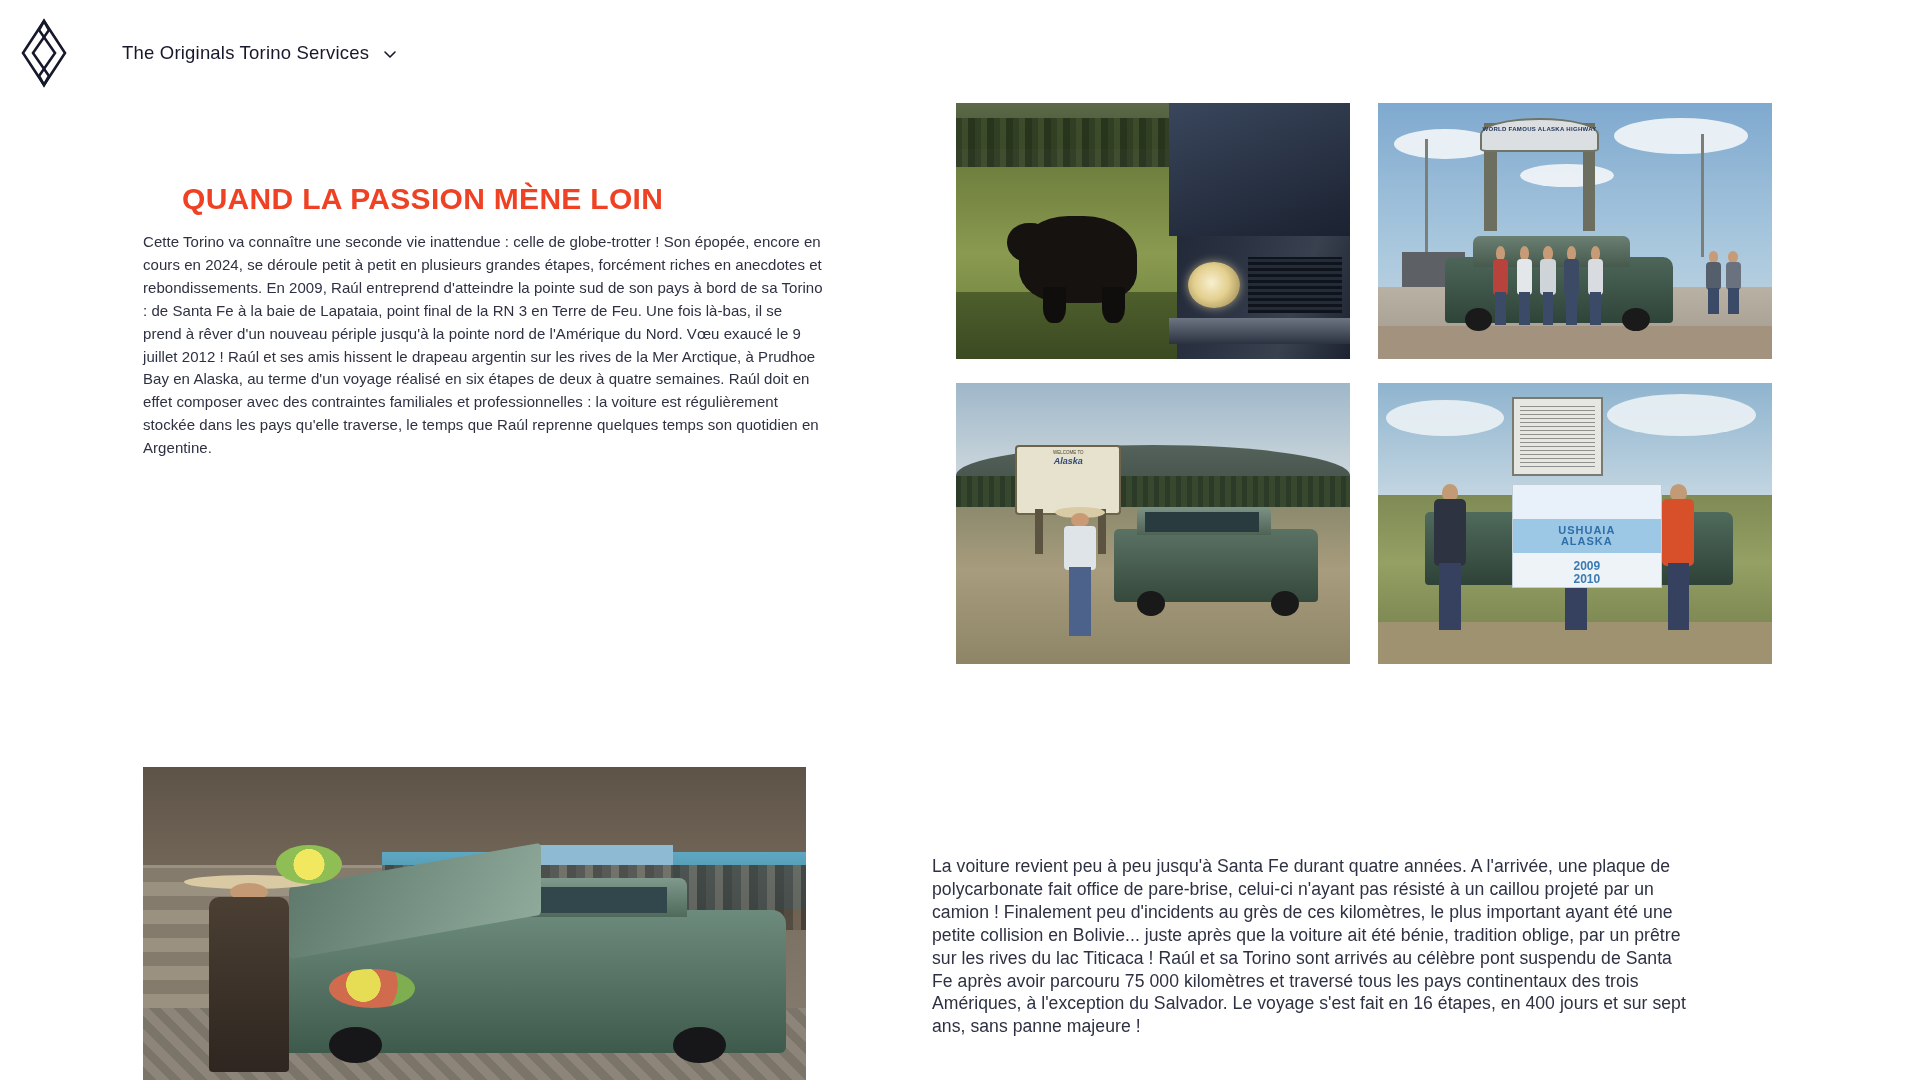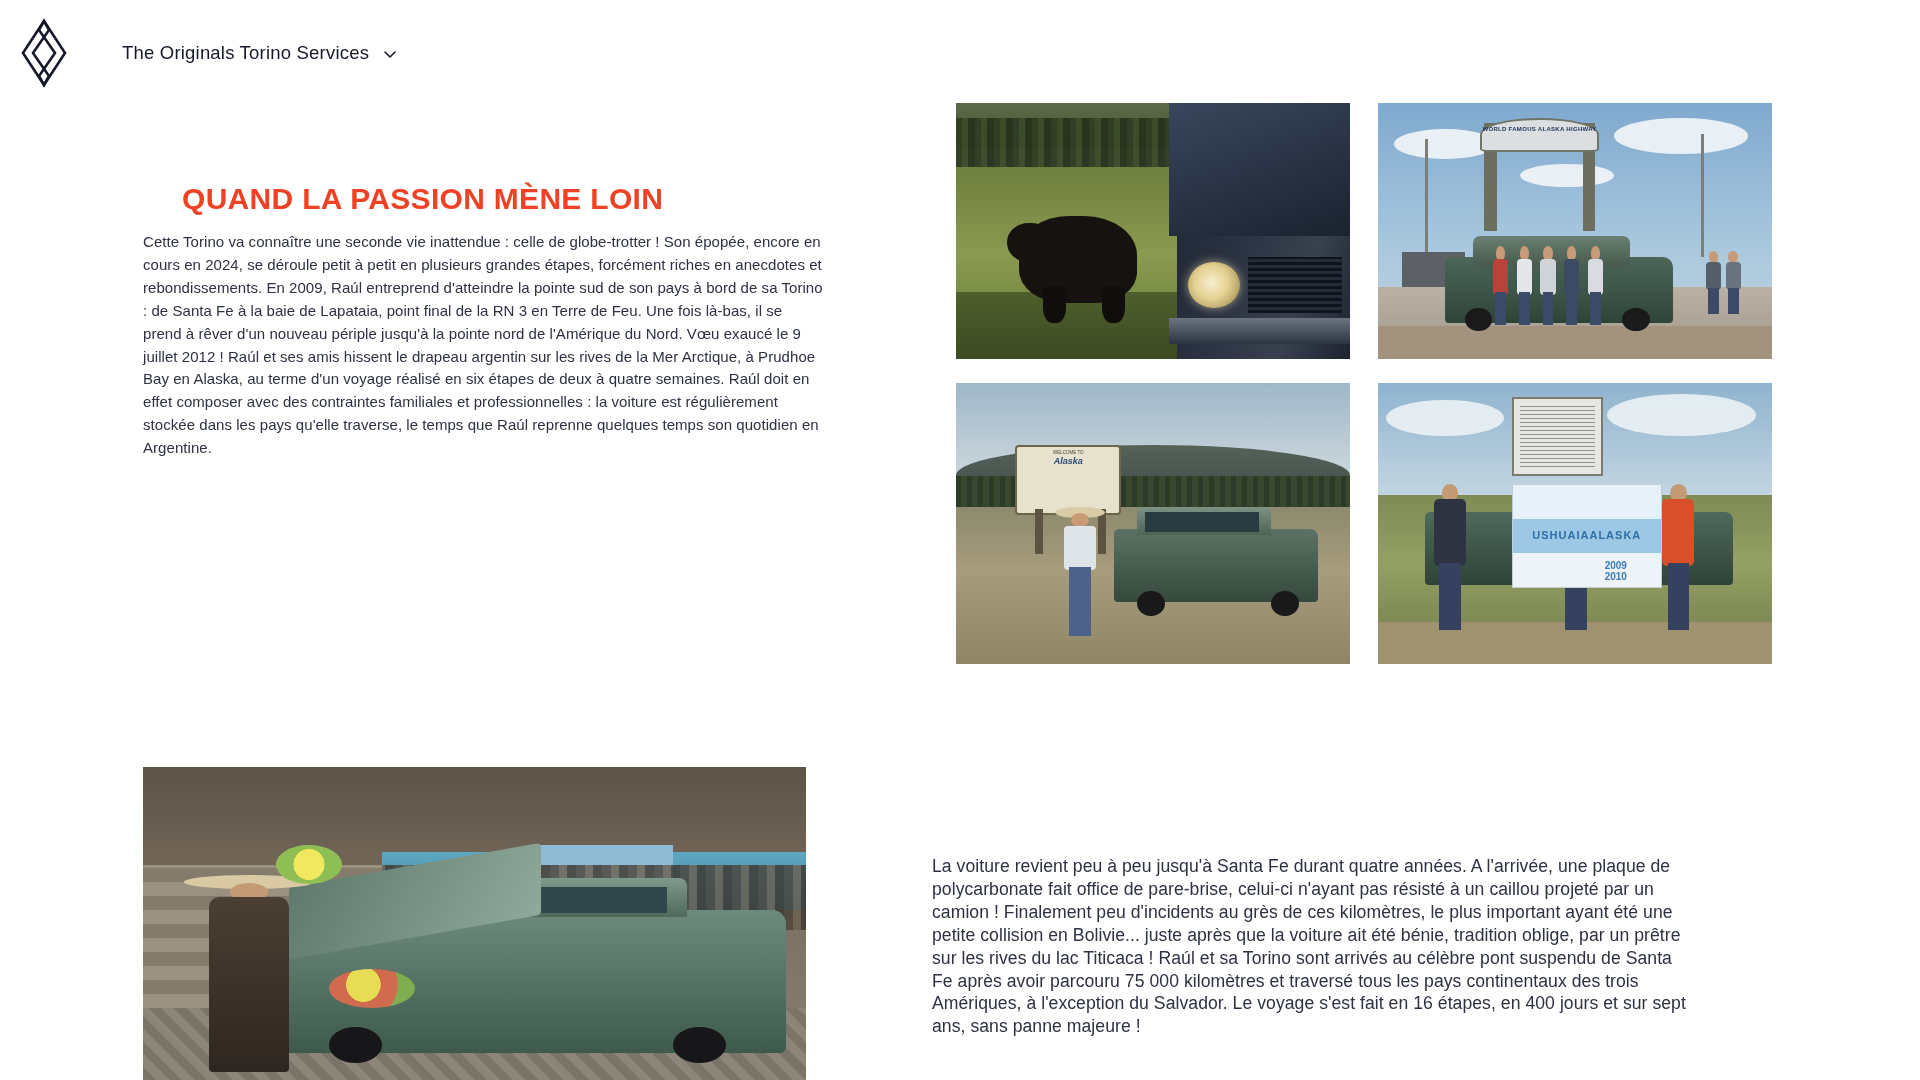--- a/index.html
+++ b/index.html
@@ -196,24 +196,24 @@
   .fl-plaque { position:absolute; left:34%; top:5%; width:23%; height:28%;
     background:#e6e6e2; border:2px solid #7a7a6e; }
   .fl-plaque-lines { position:absolute; left:36%; top:8%; width:19%; height:22%;
     background: repeating-linear-gradient(0deg,#6d6d66 0 1px,transparent 1px 4px); opacity:.7; }
   .fl-car { position:absolute; left:12%; top:46%; width:78%; height:26%;
     background: linear-gradient(#4f6a5c,#2f4237); border-radius:5px 8px 4px 4px; }
   .fl-banner { position:absolute; left:34%; top:36%; width:38%; height:37%;
     background: linear-gradient(#e8f1fa 0 33%,#9cc8e6 33% 67%,#eef3f8 67% 100%);
     border:1px solid #c2ced6; }
   .fl-banner-text { position:absolute; left:34%; top:38%; width:38%; height:33%;
-    display:flex; flex-direction:row; align-items:center; justify-content:center;
+    display:flex; flex-direction:column; align-items:center; justify-content:center;
     color:#2f6fa8; font-weight:700; font-size:11px; line-height:1.05; letter-spacing:1px; }
   .fl-banner-sub { position:absolute; left:34%; top:63%; width:38%;
-    text-align:center; color:#3b7ab2; font-weight:700; font-size:10px; line-height:1.1;margin-left:29px; }
+    text-align:center; color:#3b7ab2; font-weight:700; font-size:12px; line-height:1.1; }
   .fl-man { position:absolute; top:36%; width:8.5%; height:52%; }
   .fl-man .h { position:absolute; left:25%; top:0; width:50%; height:12%; background:#c29a76; border-radius:50%; }
   .fl-man .b { position:absolute; left:2%; top:10%; width:96%; height:46%; border-radius:5px; }
   .fl-man .l { position:absolute; left:18%; top:54%; width:64%; height:46%; background:#35415e; }
 
   
   .bl-bg { position:absolute; inset:0; background: linear-gradient(#6d6456,#8b8073); }
   .bl-wall { position:absolute; left:0; top:0; width:100%; height:46%;
     background: linear-gradient(#5d5347,#7b6f5f); }
   .bl-steps { position:absolute; left:0; top:30%; width:36%; height:70%;

